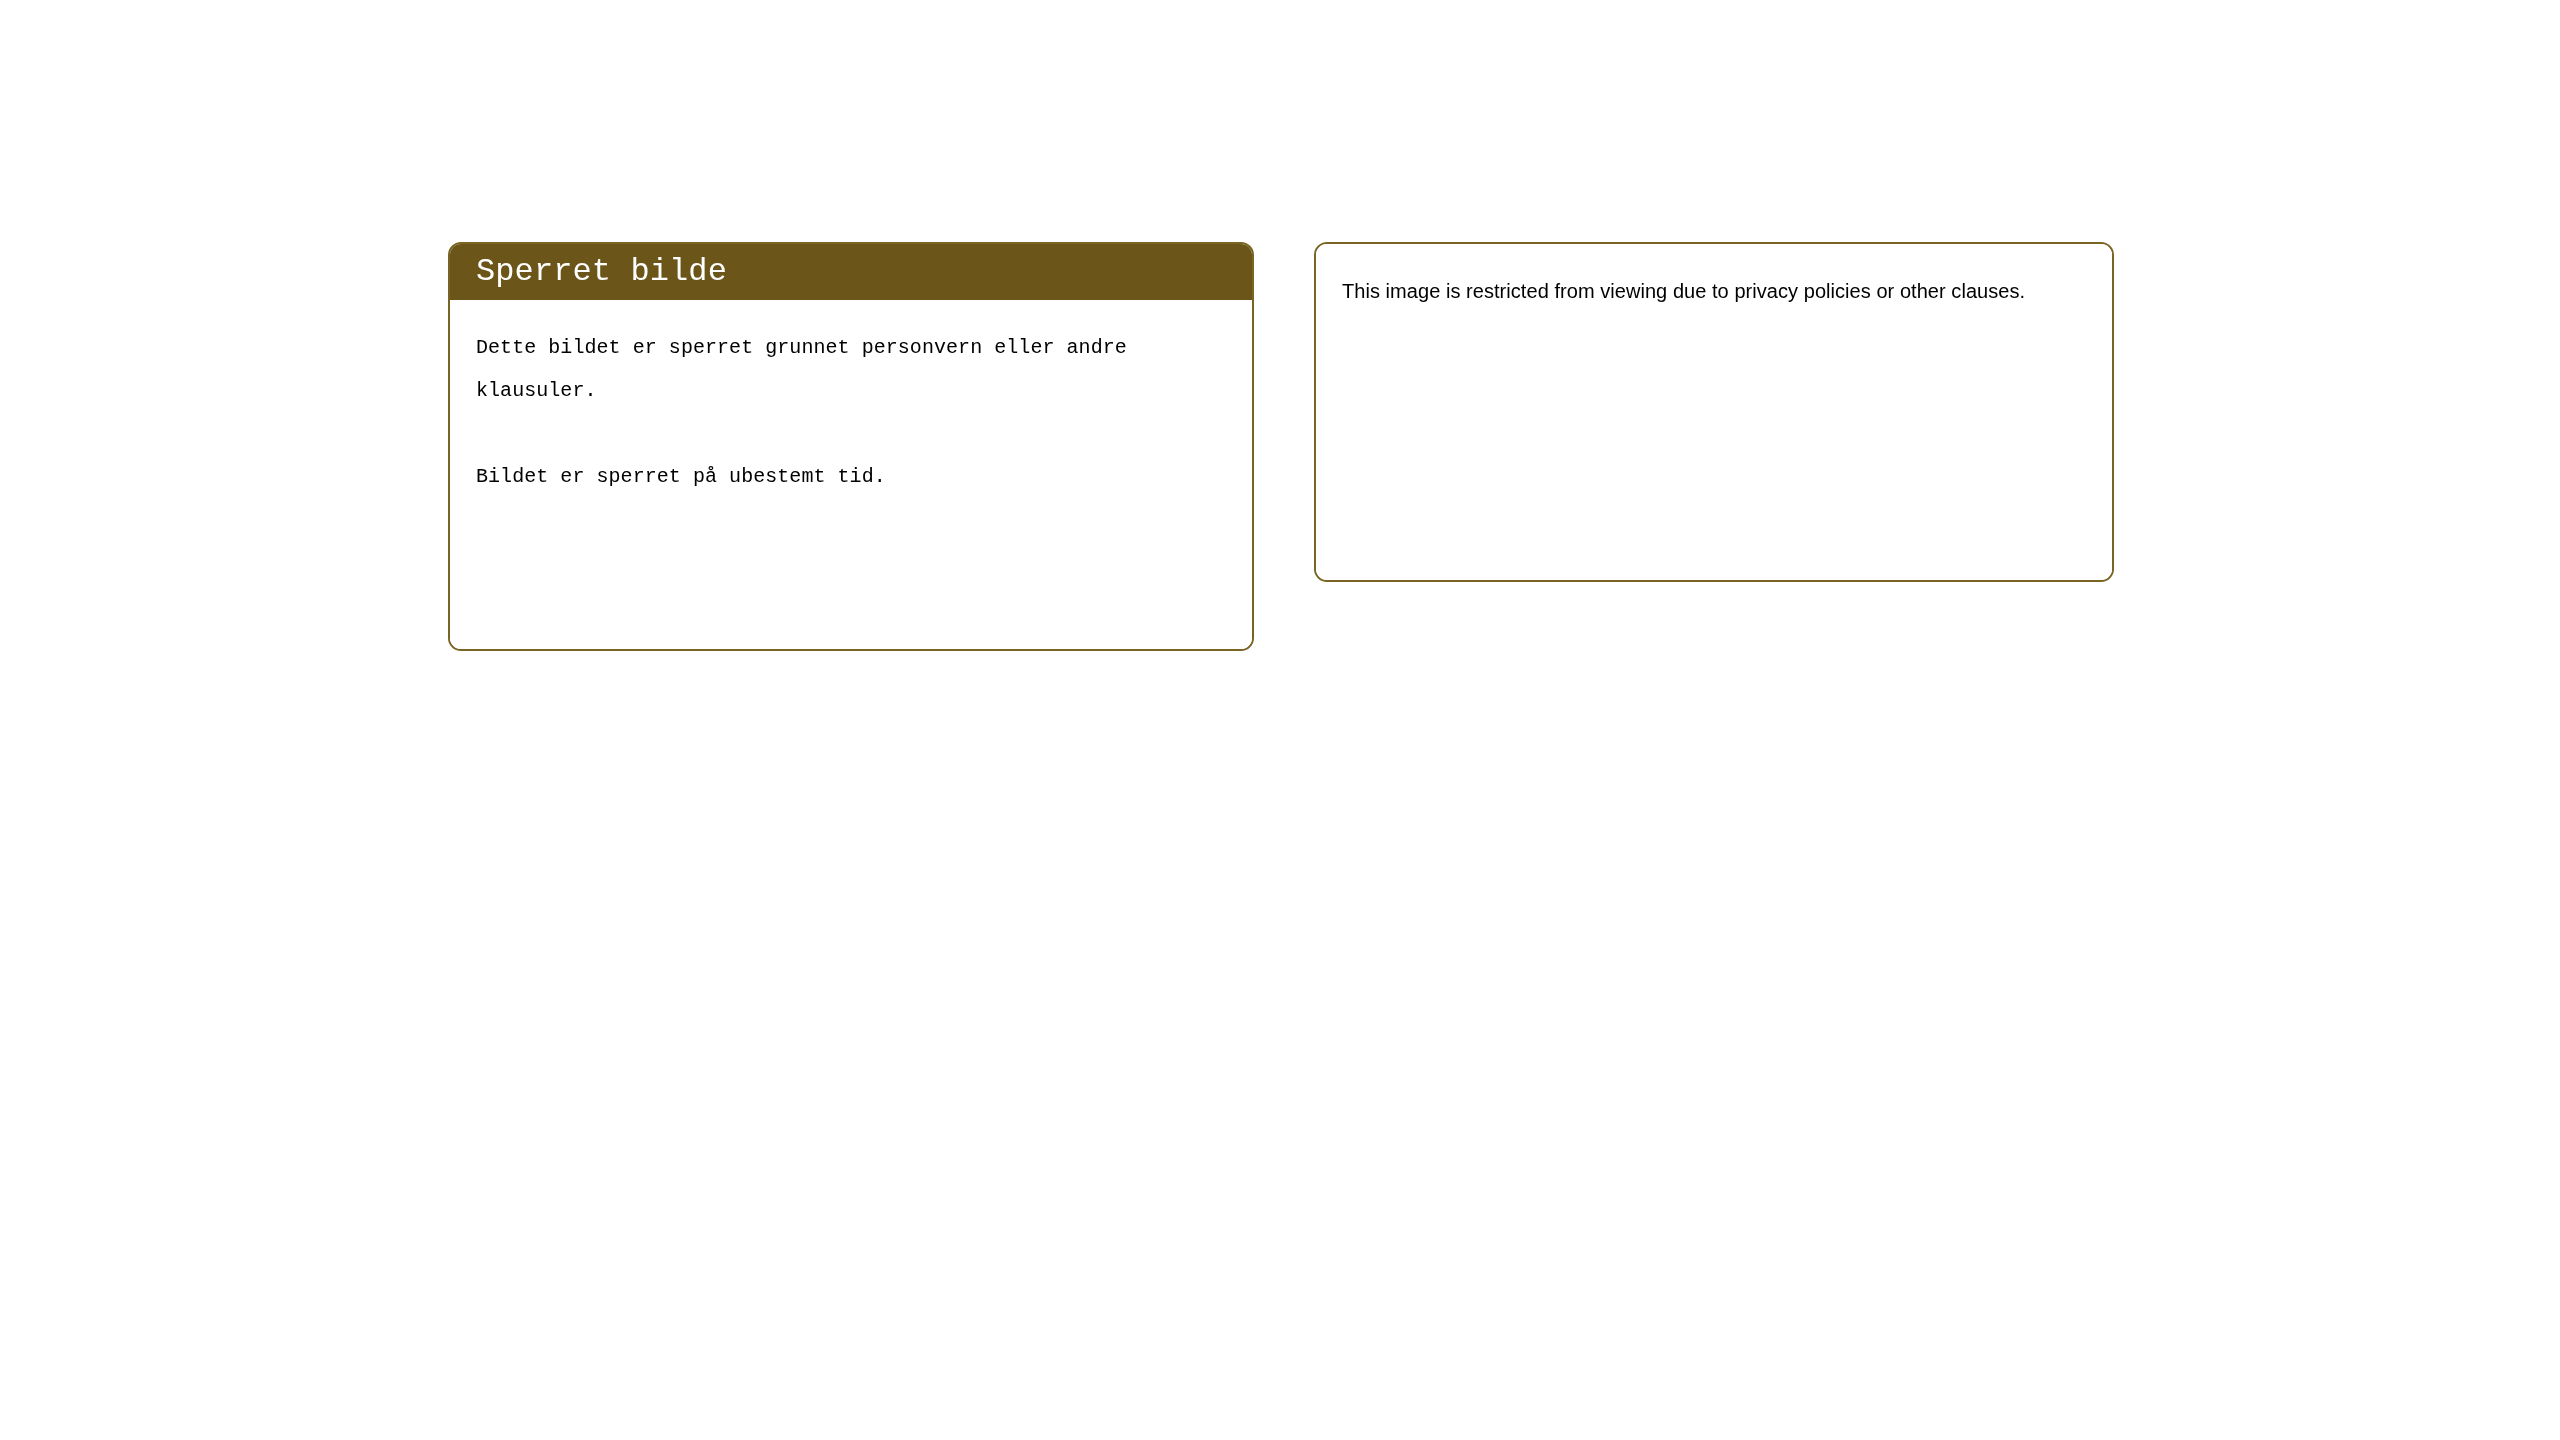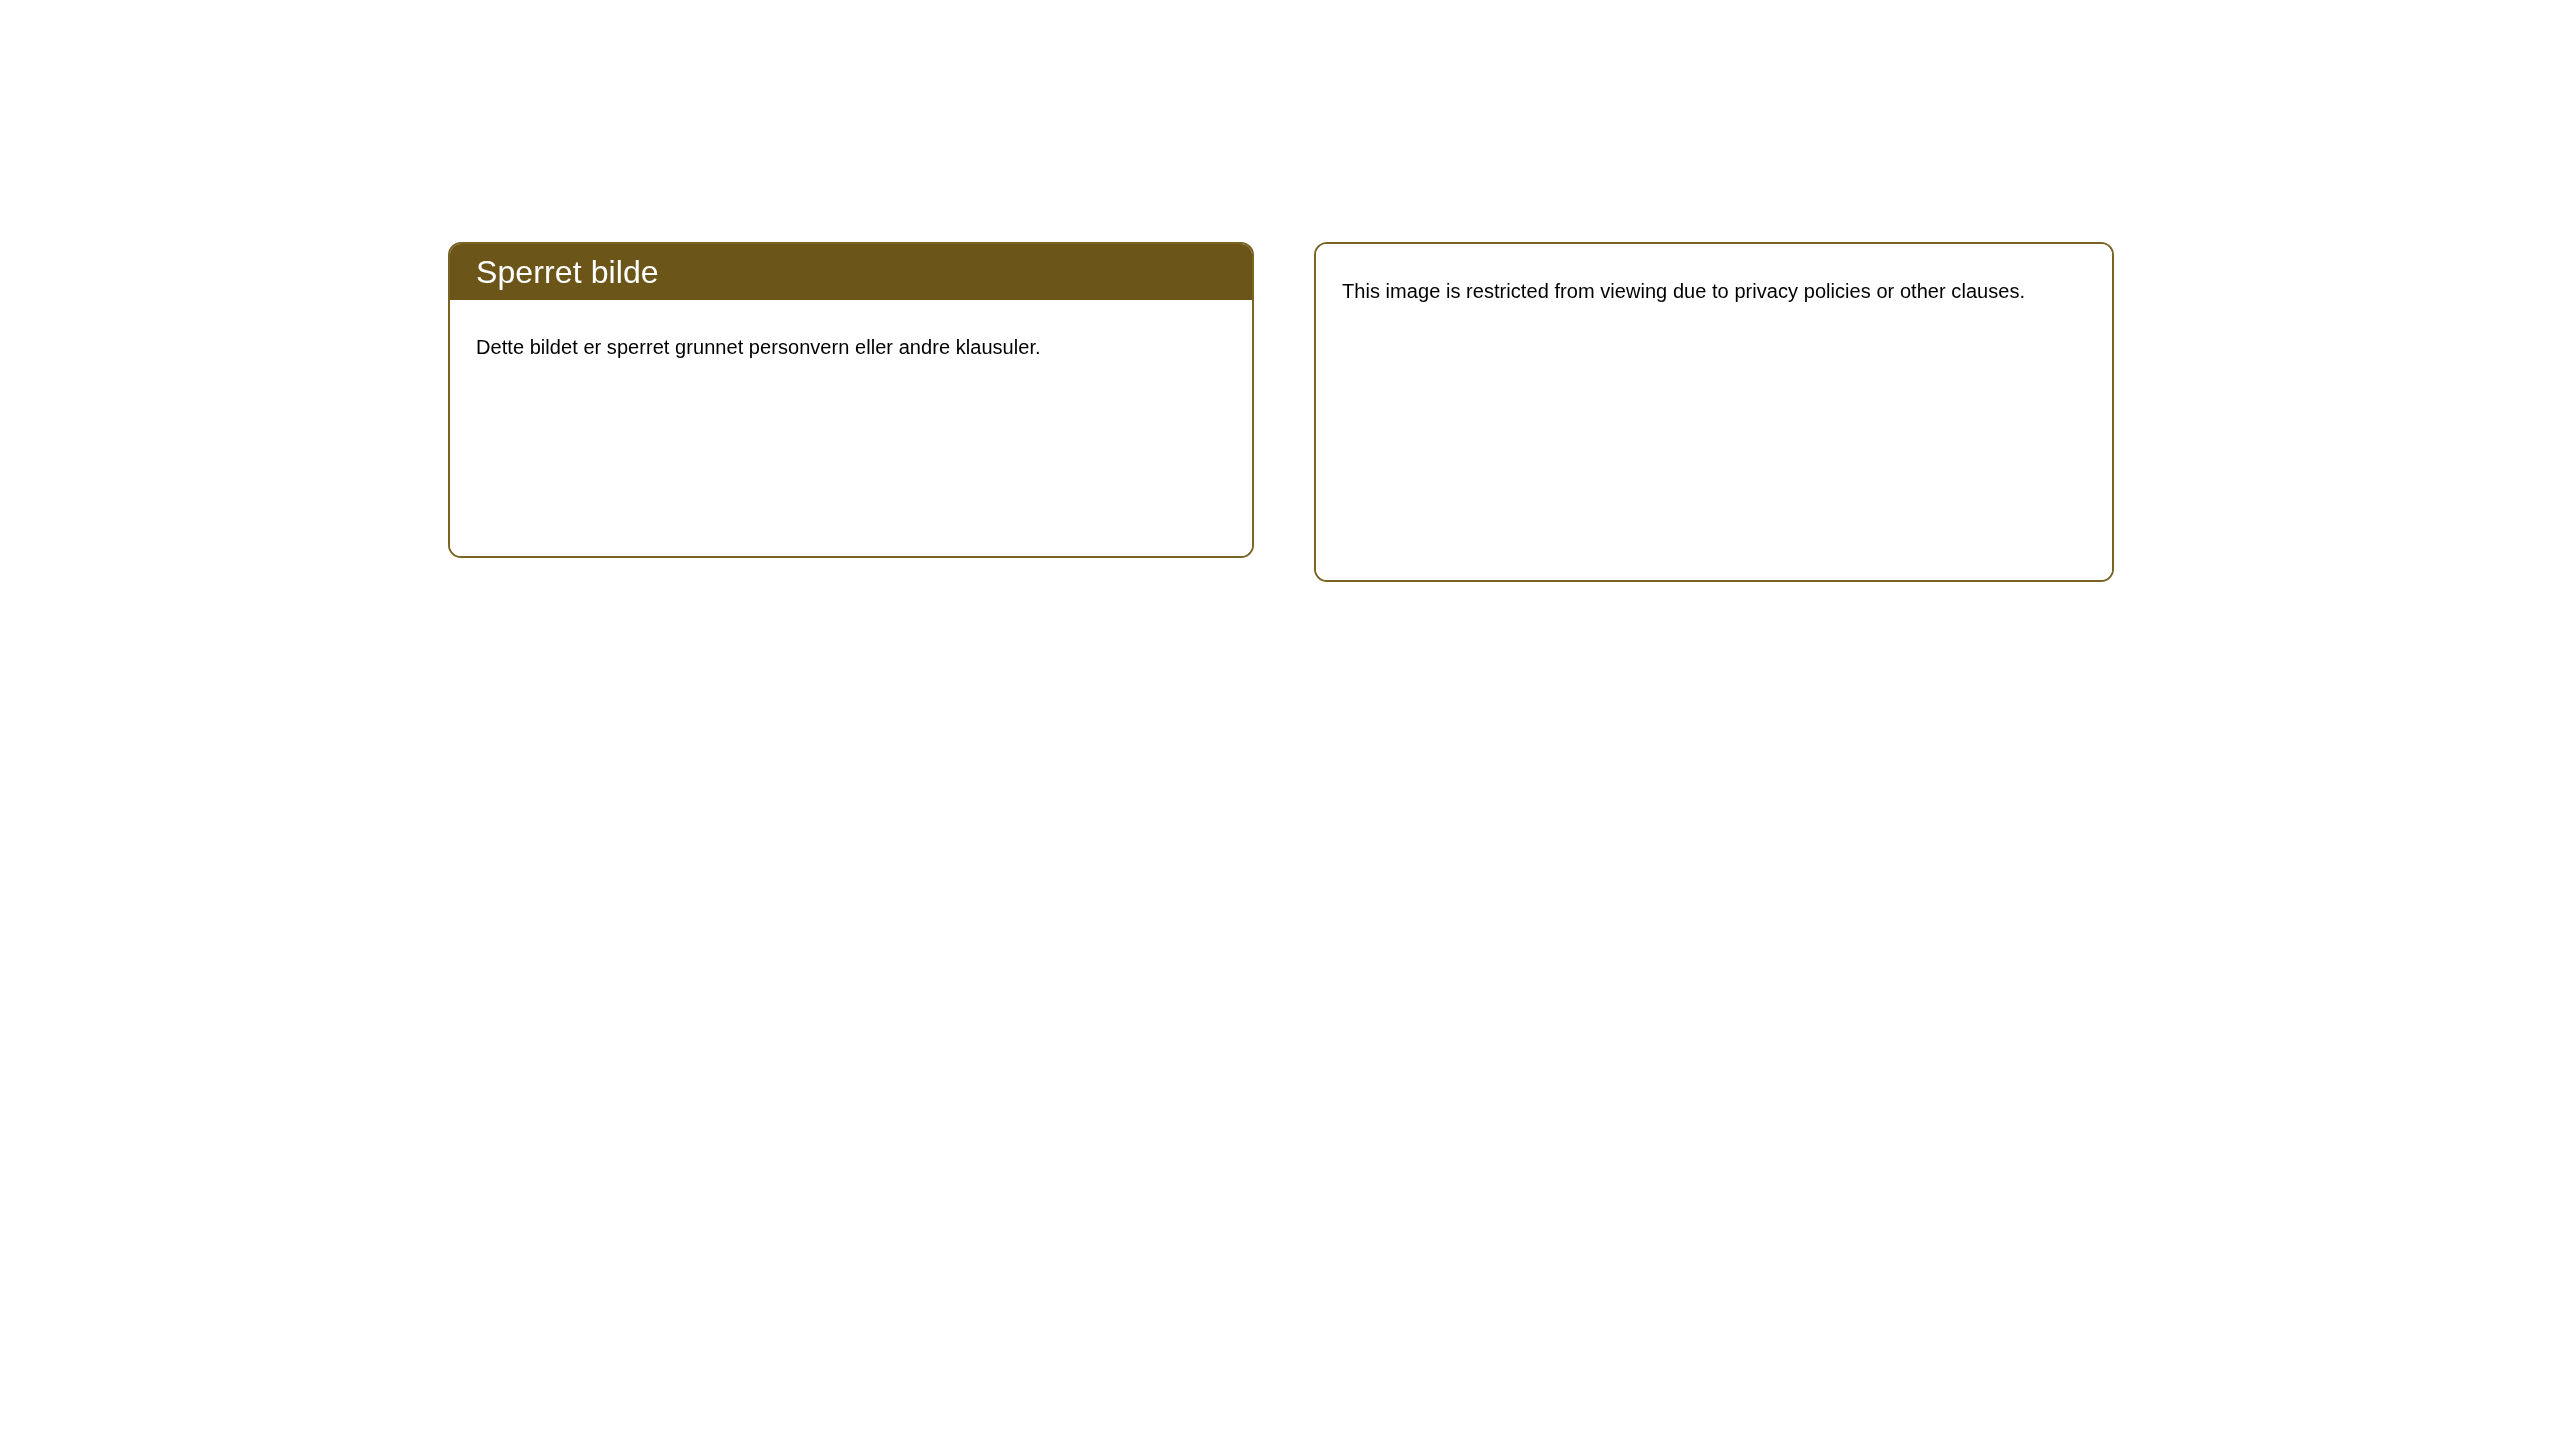--- a/index.html
+++ b/index.html
@@ -37,21 +37,22 @@
     background: #ffffff;
     border: 2px solid #7a6424;
     border-radius: 13px;
     overflow: hidden;
     display: flex;
     flex-direction: column;
   }
 
   .notice-card.card-no {
     width: 806px;
-    height: 316px;
+    height: 409px;
+    font-family: Liberation Mono, monospace;
   }
 
   .notice-card.card-en {
     width: 800px;
     height: 340px;
   }
 
   .card-header {
     background: #6b5518;
     height: 56px;
@@ -97,20 +98,21 @@
 
   <div class="card-row">
 
     <div class="notice-card card-no">
       <div class="card-header">
         <span class="card-title">Sperret bilde</span>
       </div>
       <div class="card-body">
         <p class="card-paragraph">Dette bildet er sperret grunnet personvern eller andre klausuler.</p>
         <div class="paragraph-gap"></div>
+        <p class="card-paragraph">Bildet er sperret på ubestemt tid.</p>
       </div>
     </div>
 
     <div class="notice-card card-en">
       <div class="card-body">
         <p class="card-paragraph">This image is restricted from viewing due to privacy policies or other clauses.</p>
         <div class="paragraph-gap"></div>
       </div>
     </div>
 

